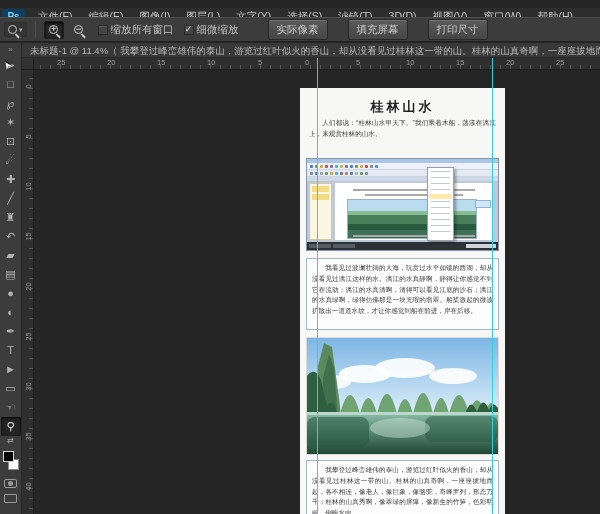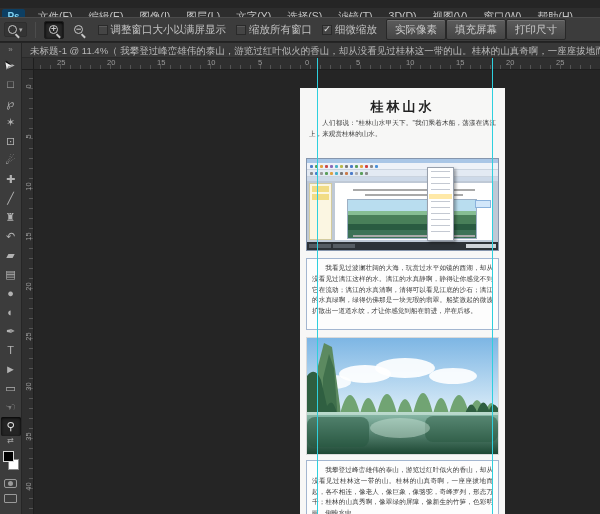--- a/index.html
+++ b/index.html
@@ -34,21 +34,21 @@
     font-size:9px; line-height:1; color:#c8c8c8; font-weight:bold; }
   .mag-btn { width:20px; height:18px; display:flex; align-items:center;
     justify-content:center; border-radius:2px; }
   .mag-btn.pressed { background:#282828; box-shadow:inset 0 1px 3px #000; border:1px solid #1d1d1d; }
   .cb-group { display:flex; align-items:center; gap:3px; }
   .checkbox { width:10px; height:10px; background:#454545; border:1px solid #2a2a2a;
     box-shadow:inset 0 1px 0 rgba(255,255,255,.12); display:inline-flex;
     align-items:center; justify-content:center; font-size:9px; color:#e6e6e6; line-height:1; }
   .obtn { background:linear-gradient(#5b5b5b,#454545); border:1px solid #282828;
     border-radius:2px; color:#cacaca; font-size:10.5px; padding:2.5px 8px;
-    box-shadow:inset 0 1px 0 #707070; margin-left:0; }
+    box-shadow:inset 0 1px 0 #707070; margin-left:20px; }
   
   .tabbar { position:absolute; top:43px; left:0; right:0; height:15px;
     background:#383838; border-bottom:1px solid #2a2a2a; color:#b9b9b9;
     font-size:9.5px; line-height:15px; padding-left:30px; white-space:nowrap;
     overflow:hidden; z-index:5; }
   
   .hruler { position:absolute; top:58px; left:0; width:600px; height:12px;
     background:#2f2f2f; border-bottom:1px solid #1e1e1e; z-index:4; }
   .hruler .ticks { position:absolute; bottom:0; left:0; right:0; height:4px;
     background:repeating-linear-gradient(to right,#545454 0 1px,transparent 1px 10px); }
@@ -338,24 +338,20 @@
           <span class="sign">+</span>
         </span>
     </div>
     <div class="mag-btn">
       <span class="mag">
           <span class="sign">−</span>
         </span>
     </div>
     <div style="display:flex; align-items:center; gap:10px; margin-left:4px;">
 
-        <span class="cb-group">
-          <span class="checkbox"></span>
-          <span>调整窗口大小以满屏显示</span>
-        </span>
 
         <span class="cb-group">
           <span class="checkbox"></span>
           <span>缩放所有窗口</span>
         </span>
 
         <span class="cb-group">
           <span class="checkbox">✓</span>
           <span>细微缩放</span>
         </span>

